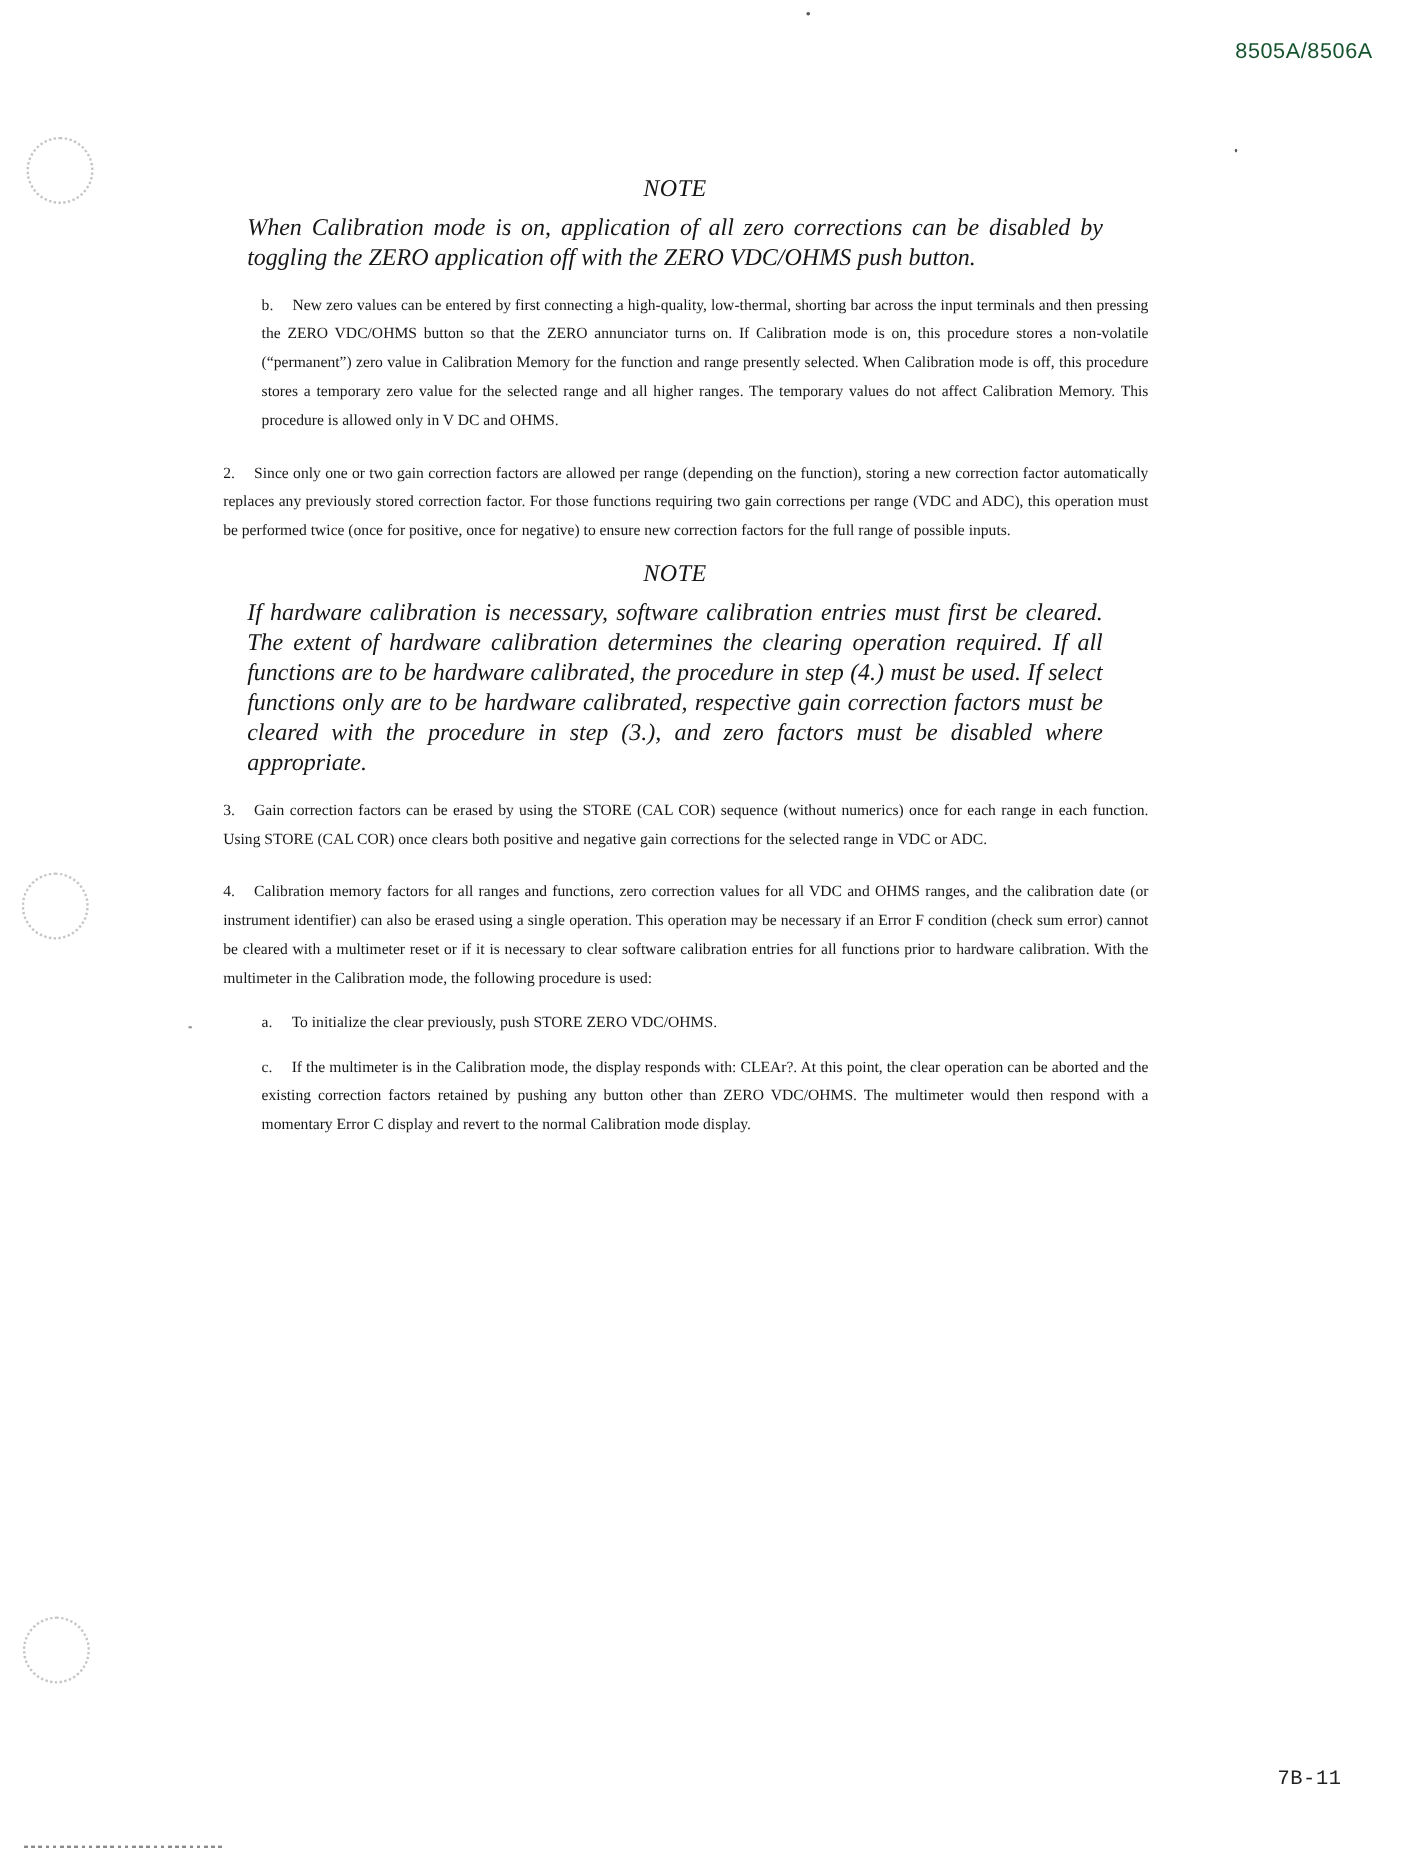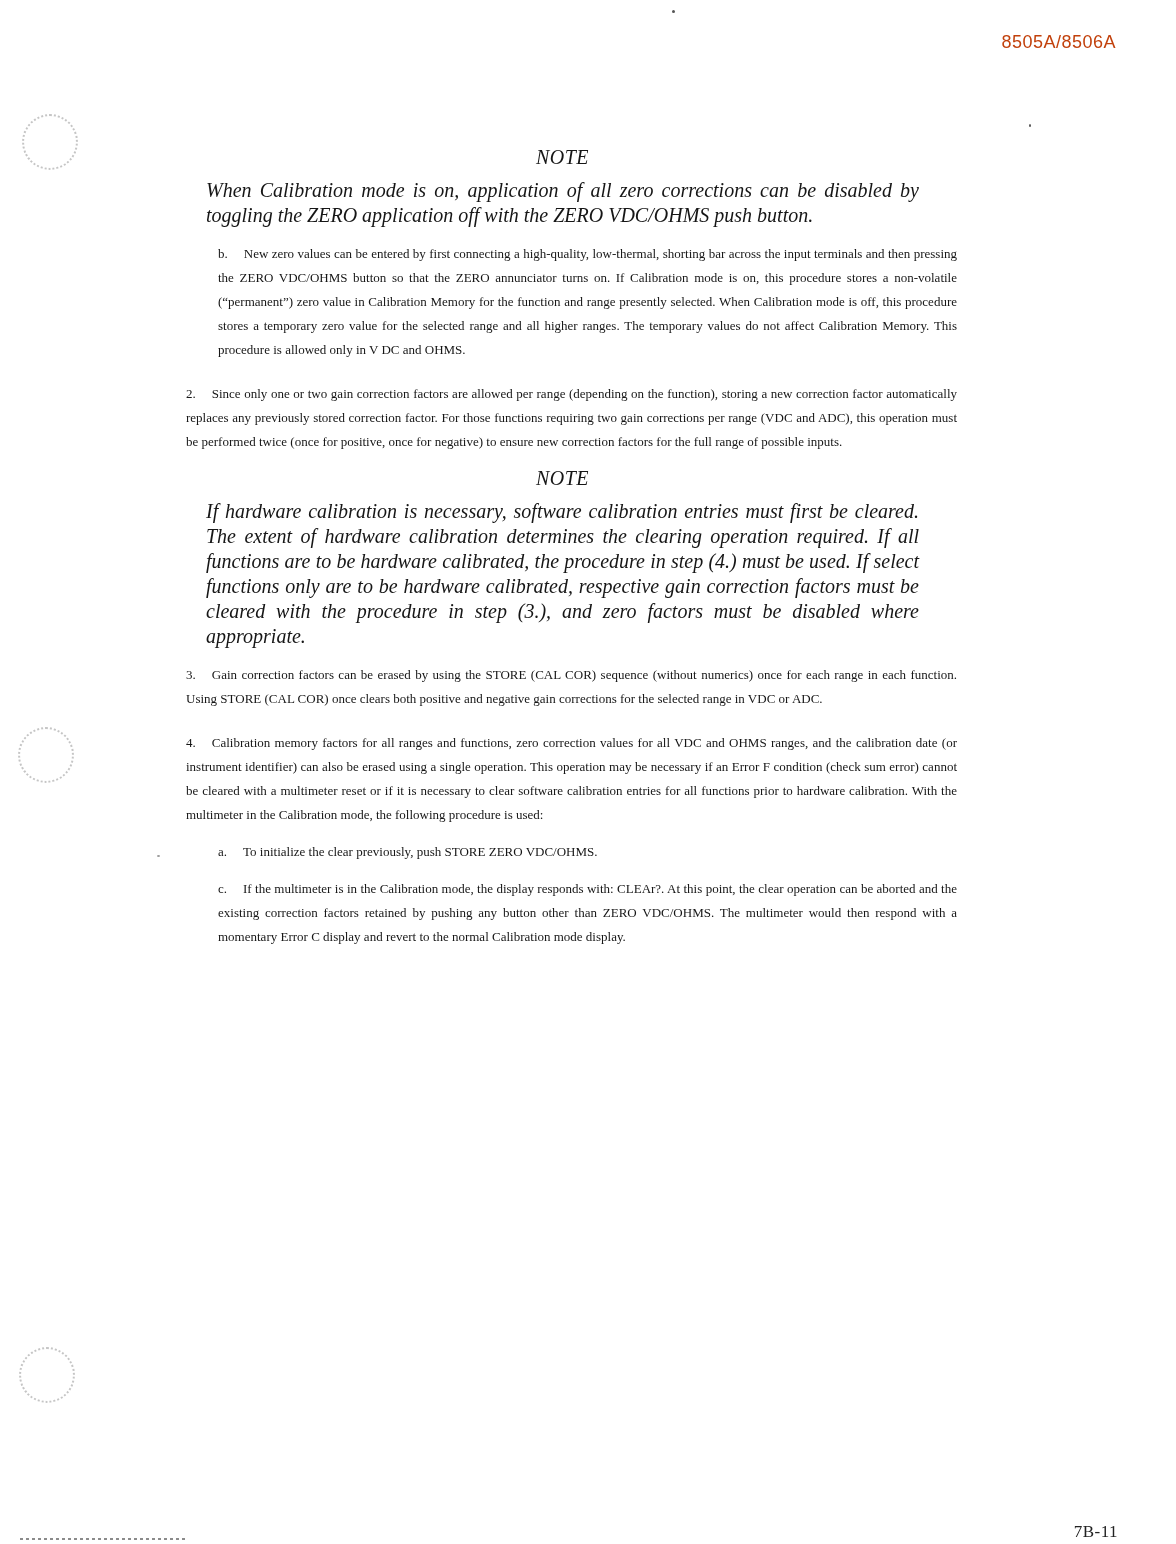--- a/index.html
+++ b/index.html
@@ -8,28 +8,28 @@
     width:1176px;height:1544px;
     background:#ffffff;
     font-family:"Liberation Serif", serif;
     color:#161616;
     position:relative;
     overflow:hidden;
   }
   .page{position:absolute;inset:0;background:#fff;}
 
   .header-right{
-    position:absolute;top:32px;right:60px;
+    position:absolute;top:32px;right:32px;
     font-family:"Liberation Sans", sans-serif;
-    font-size:18px;letter-spacing:.5px;color:#c2410c;text-align:center;
+    font-size:18px;letter-spacing:.5px;color:#14532d;text-align:center;
   }
   .footer-right{
     position:absolute;top:1474px;right:58px;
-    font-family:Liberation Serif, serif;
-    font-size:17px;letter-spacing:.5px;color:#222;margin-top:48px;
+    font-family:Liberation Mono, monospace;
+    font-size:17px;letter-spacing:.5px;color:#222;
   }
 
   .content{
     position:absolute;left:186px;top:146px;width:771px;
   }
 
   .note-block{margin-left:20px;width:713px;margin-bottom:14px;}
   .note-head{
     text-align:center;font-style:italic;font-size:20px;
     font-weight:normal;margin:0 0 9px 0;letter-spacing:.5px;

